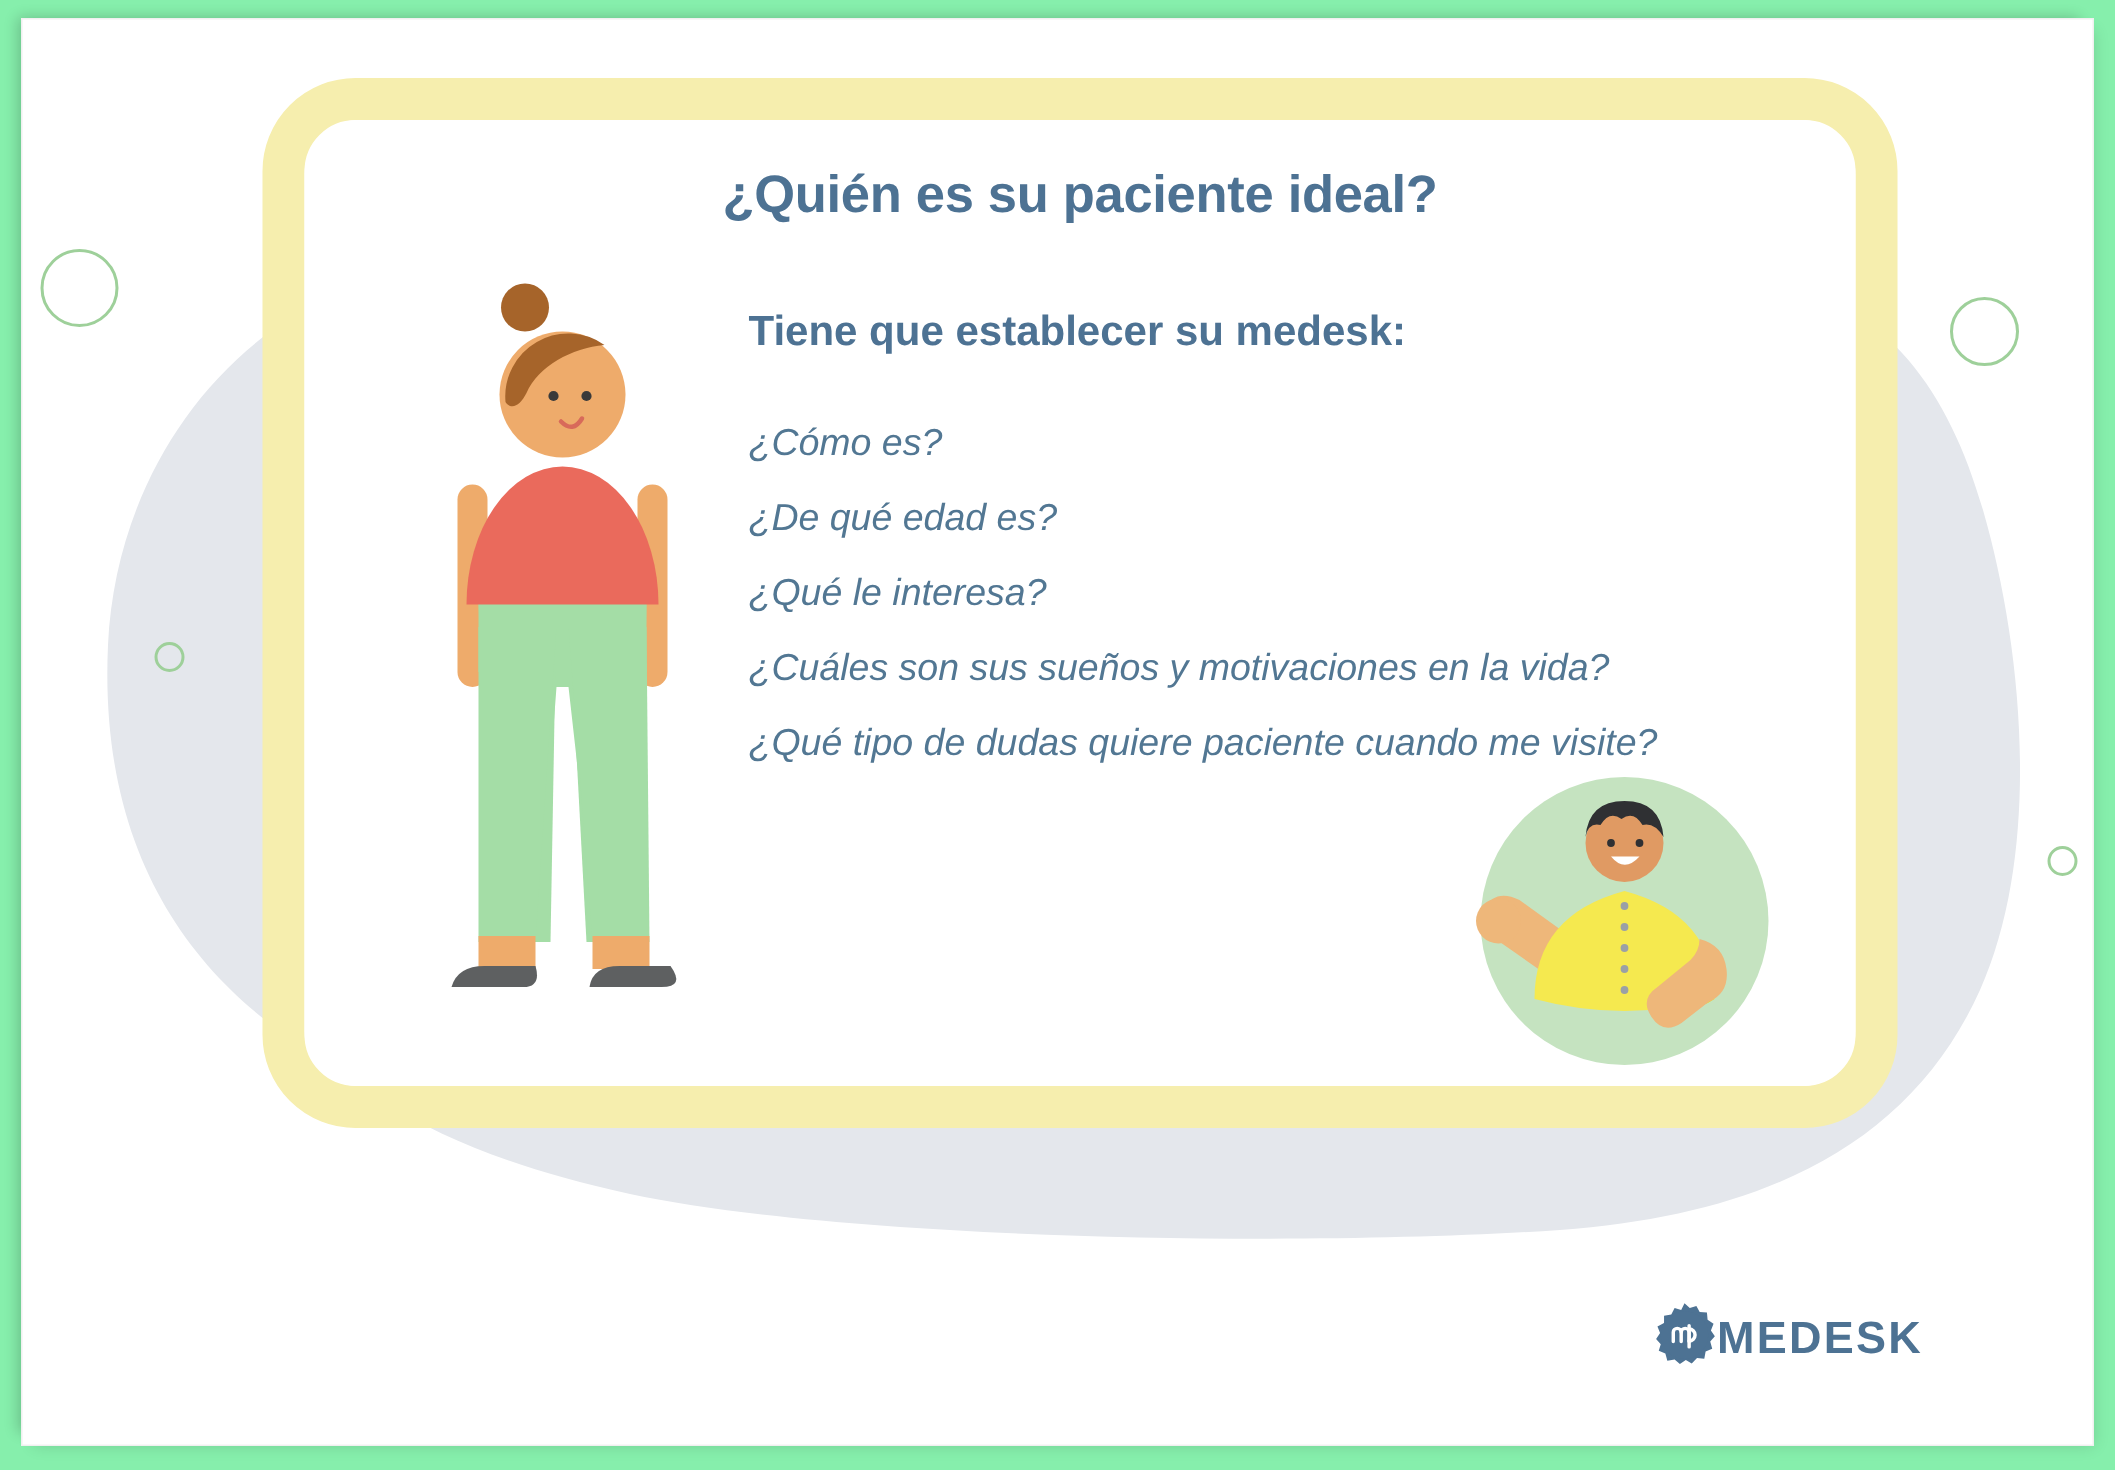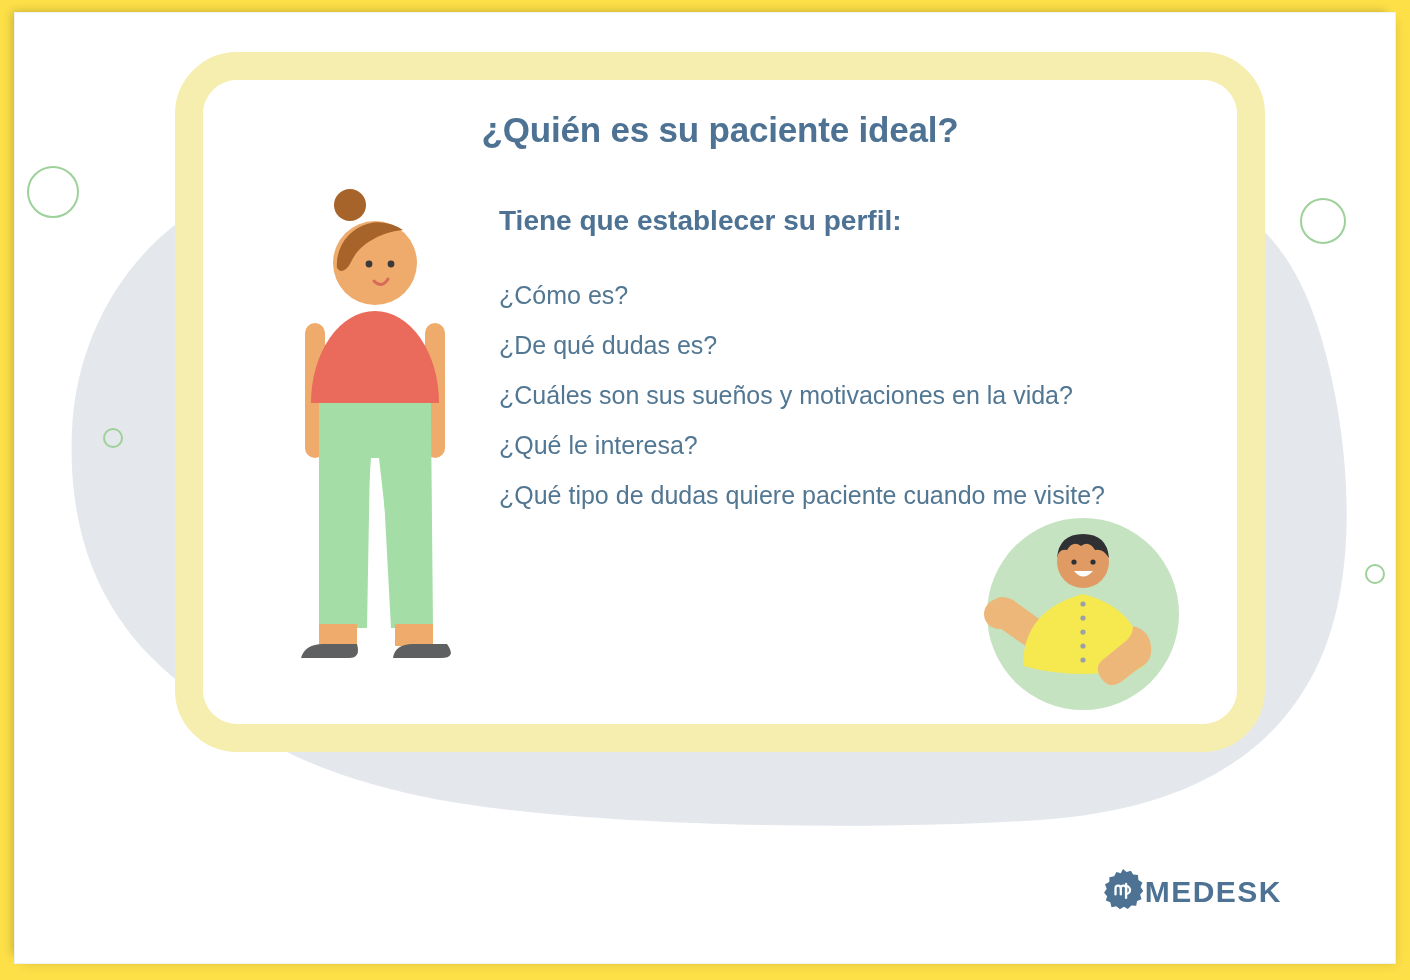--- a/index.html
+++ b/index.html
@@ -8,21 +8,21 @@
     background: #ffffff;
   }
   body {
     font-family: "Liberation Sans", sans-serif;
   }
 
   #slide {
     position: relative;
     width: 1410px;
     height: 980px;
-    background: #fde047;
+    background: #86efac;
     overflow: hidden;
     box-sizing: border-box;
   }
 
   
   .page-edge {
     position: absolute;
     left: 14px;
     top: 12px;
     width: 1382px;
@@ -104,20 +104,21 @@
     position: absolute;
     left: 296px;
     top: 190px;
     width: 720px;
   }
   .qitem {
     font-size: 25px;
     color: #527793;
     line-height: 50px;
     white-space: nowrap;
+    font-style: italic;
   }
 
   
   .woman {
     position: absolute;
     left: 72px;     
     top: 108px;
     width: 200px;
     height: 500px;
   }
@@ -196,27 +197,27 @@
   <div class="ring ring-a"></div>
   <div class="ring ring-b"></div>
   <div class="ring ring-c"></div>
   <div class="ring ring-d"></div>
 
   <div class="frame"></div>
 
   <div class="card">
 
     <div class="title">¿Quién es su paciente ideal?</div>
-    <div class="subtitle">Tiene que establecer su perfil:</div>
+    <div class="subtitle">Tiene que establecer su medesk:</div>
 
     <div class="qlist">
       <div class="qitem">¿Cómo es?</div>
-      <div class="qitem">¿De qué dudas es?</div>
+      <div class="qitem">¿De qué edad es?</div>
+      <div class="qitem">¿Qué le interesa?</div>
       <div class="qitem">¿Cuáles son sus sueños y motivaciones en la vida?</div>
-      <div class="qitem">¿Qué le interesa?</div>
       <div class="qitem">¿Qué tipo de dudas quiere paciente cuando me visite?</div>
     </div>
 
     <div class="woman">
       <svg width="200" height="500" viewBox="0 0 200 500" xmlns="http://www.w3.org/2000/svg">
 
         <circle cx="75" cy="17" r="16" fill="#a6642a"></circle>
 
         <circle cx="100" cy="75" r="42" fill="#eeab6b"></circle>
 

